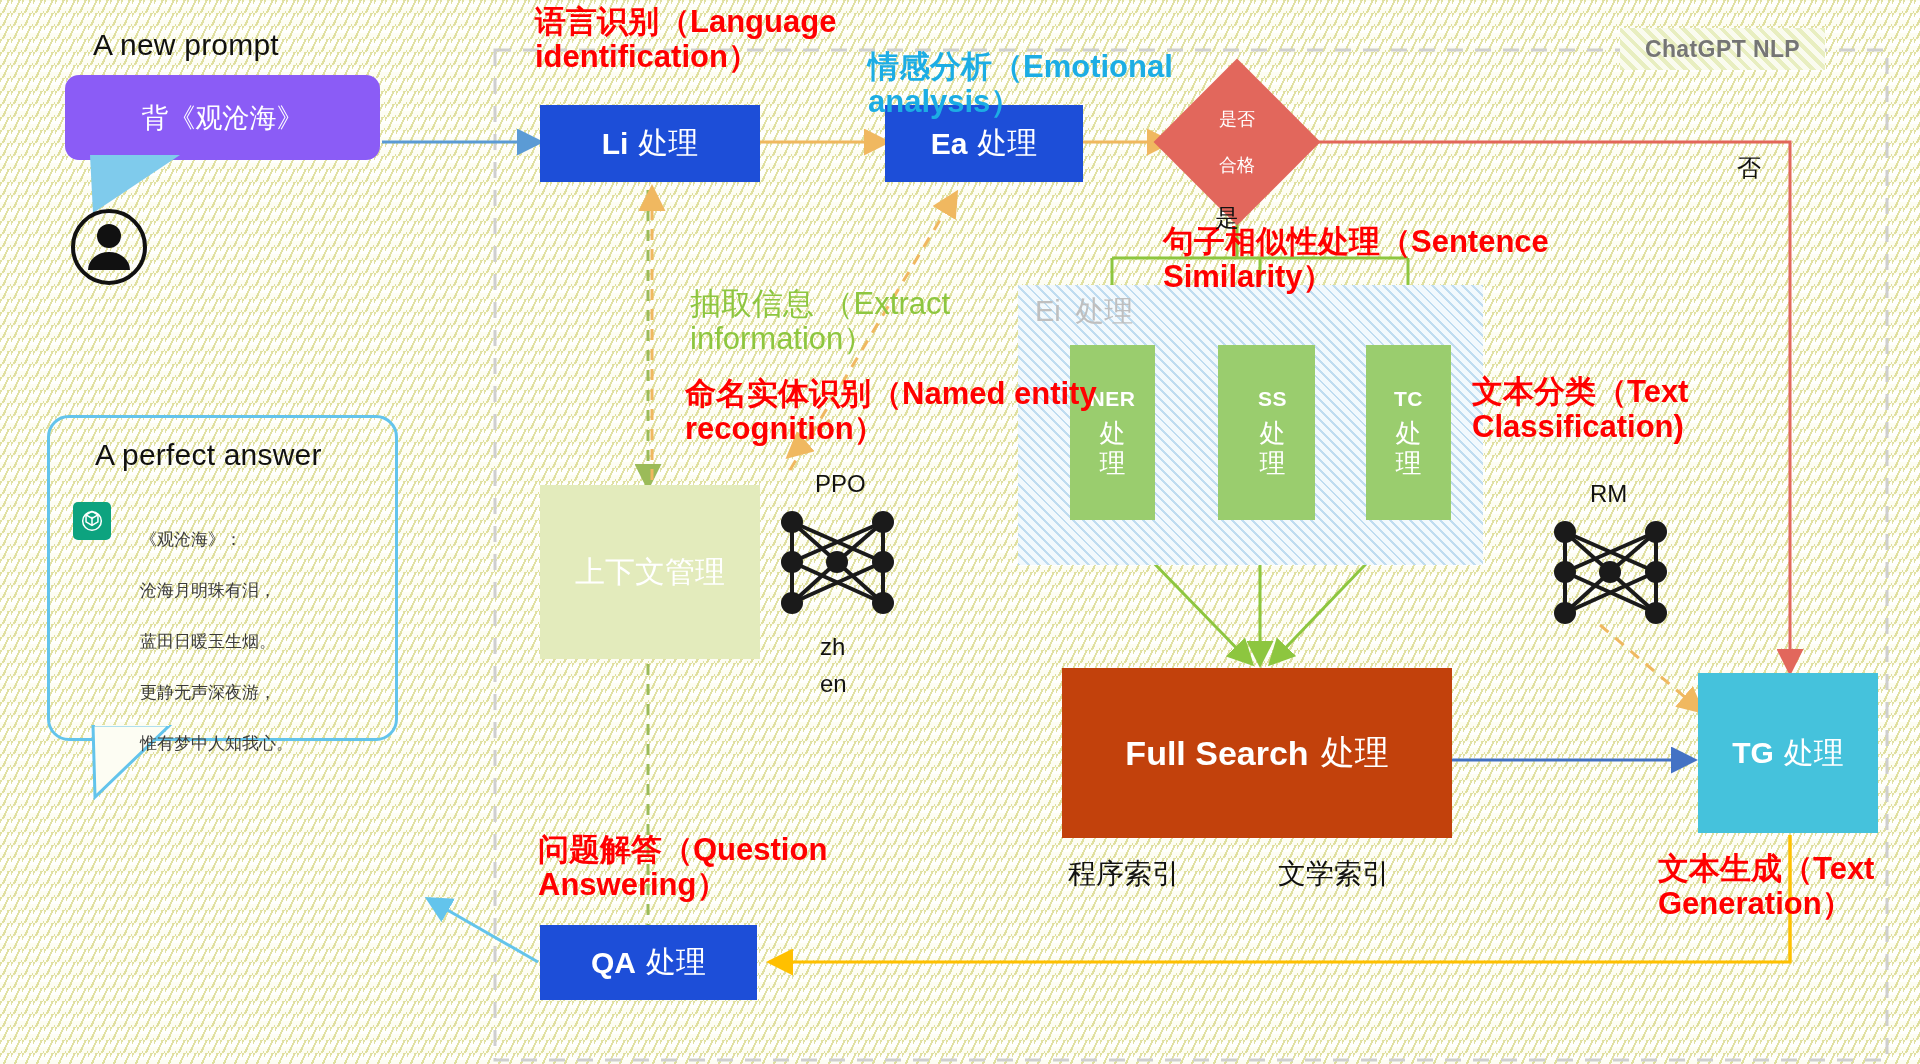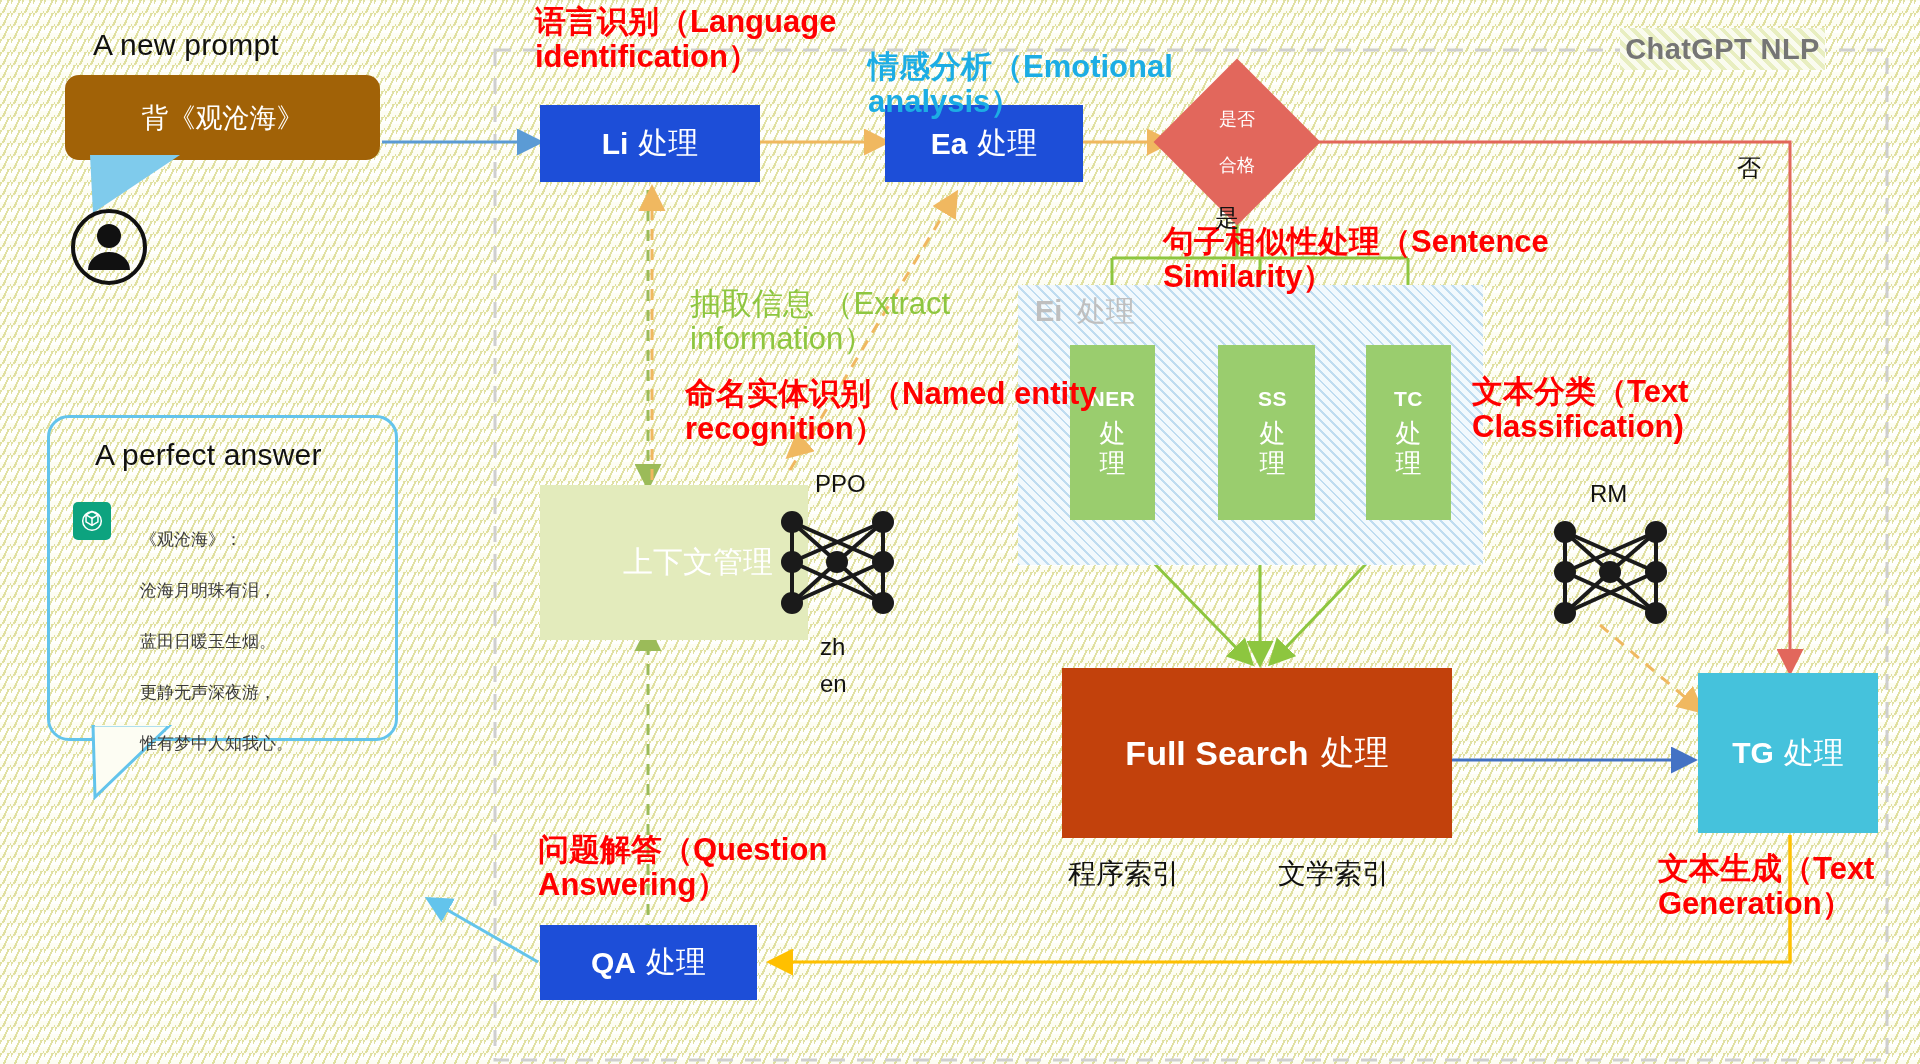--- a/index.html
+++ b/index.html
@@ -18,21 +18,21 @@
 
   
   .hdr-label{font-size:30px;color:#111;letter-spacing:.2px;}
   .red-lbl{color:#FF0000;font-weight:bold;font-size:31px;line-height:1.12;}
   .blue-lbl{color:#1CADE4;font-weight:bold;font-size:31px;line-height:1.12;}
   .green-lbl{color:#8DC63F;font-weight:normal;font-size:31px;line-height:1.12;}
 
   
   .bubble-q{
     left:65px;top:75px;width:315px;height:85px;border-radius:14px;
-    background:#a16207;display:flex;align-items:center;justify-content:center;
+    background:#8b5cf6;display:flex;align-items:center;justify-content:center;
   }
   .bubble-q span{color:#fff;font-size:27px;font-family:"DejaVu Serif","Liberation Serif",serif;}
 
   
   .bubble-a{
     left:47px;top:415px;width:345px;height:320px;border-radius:22px;
     border:3px solid #63C4EC;background:transparent;
   }
   .gpt-logo{left:73px;top:415px;width:38px;height:38px;background:#0DA37F;border-radius:5px;
     display:flex;align-items:center;justify-content:center;color:#fff;font-size:25px;}
@@ -46,35 +46,35 @@
   .proc-box .cn{font-family:"DejaVu Serif","Liberation Serif",serif;font-weight:normal;}
   .orange{background:#1d4ed8;}
   .teal{background:#c2410c;}
   .cyan{background:#45C2DC;}
   .ctxbox{background:#E3EBBC;display:flex;align-items:center;justify-content:center;}
   .ctxbox span{color:#fff;font-size:30px;font-family:"DejaVu Serif","Liberation Serif",serif;}
 
   .ei-wrap{background:#eaf4fb;
     background-image:repeating-linear-gradient(45deg,#bfdcf0 0 2px,#f2f9fd 2px 7px);}
   .ei-title{color:#BFBFBF;}
-  .ei-title .en{font-weight:bold;font-size:29px;text-align:right;}
+  .ei-title .en{font-weight:normal;font-size:29px;text-align:right;}
   .ei-title .cn{font-family:"DejaVu Serif","Liberation Serif",serif;font-size:29px;}
   .green-box{background:#9ACD6E;display:flex;flex-direction:column;align-items:center;
      justify-content:center;color:#fff;}
   .green-box .ab{font-weight:bold;font-size:21px;letter-spacing:.5px;}
   .green-box .cn{font-family:"DejaVu Serif","Liberation Serif",serif;font-size:26px;
      line-height:1.15;margin-top:8px;text-align:center;}
 
   .diamond{width:118px;height:118px;background:#E2675C;transform:rotate(45deg);}
   .diamond-txt{display:flex;align-items:center;justify-content:center;
      color:#fff;font-size:18px;line-height:1.2;text-align:center;
      font-family:"DejaVu Serif","Liberation Serif",serif;}
 
   .nlp-tag{background-image:repeating-linear-gradient(45deg,#e8eec0 0 4px,#fafbef 4px 9px);
-    color:#757575;font-weight:bold;font-size:29px;display:flex;align-items:center;
+    color:#757575;font-weight:bold;font-size:23px;display:flex;align-items:center;
     justify-content:center;letter-spacing:.4px;}
 
   .nn-label{font-size:24px;color:#111;}
   .zh-en{font-size:24px;color:#111;line-height:1.55;}
   .idx-lbl{font-size:28px;font-family:Liberation Mono, monospace;color:#111;}
   .yn{font-size:24px;font-family:"DejaVu Serif","Liberation Serif",serif;color:#111;}
 </style>
 </head>
 <body>
 
@@ -217,21 +217,21 @@
   <div class="ab">SS</div>
   <div class="cn" style="white-space:pre-line;">处
 理</div>
 </div>
 <div class="abs green-box" style="left:1366px;top:345px;width:85px;height:175px;">
   <div class="ab">TC</div>
   <div class="cn" style="white-space:pre-line;">处
 理</div>
 </div>
 
-<div class="abs ctxbox" style="left:540px;top:485px;width:220px;height:155px;padding-left:48px;">
+<div class="abs ctxbox" style="left:540px;top:485px;width:220px;height:174px;">
   <span>上下文管理</span>
 </div>
 
 <div class="abs proc-box teal" style="left:1062px;top:668px;width:390px;height:170px;">
   <span class="en" style="font-size:34px;">Full Search</span>
   <span class="cn" style="font-size:34px;margin-left:12px;">处理</span>
 </div>
 
 <div class="abs proc-box cyan" style="left:1698px;top:673px;width:180px;height:160px;">
   <span class="en" style="font-size:30px;">TG</span>

